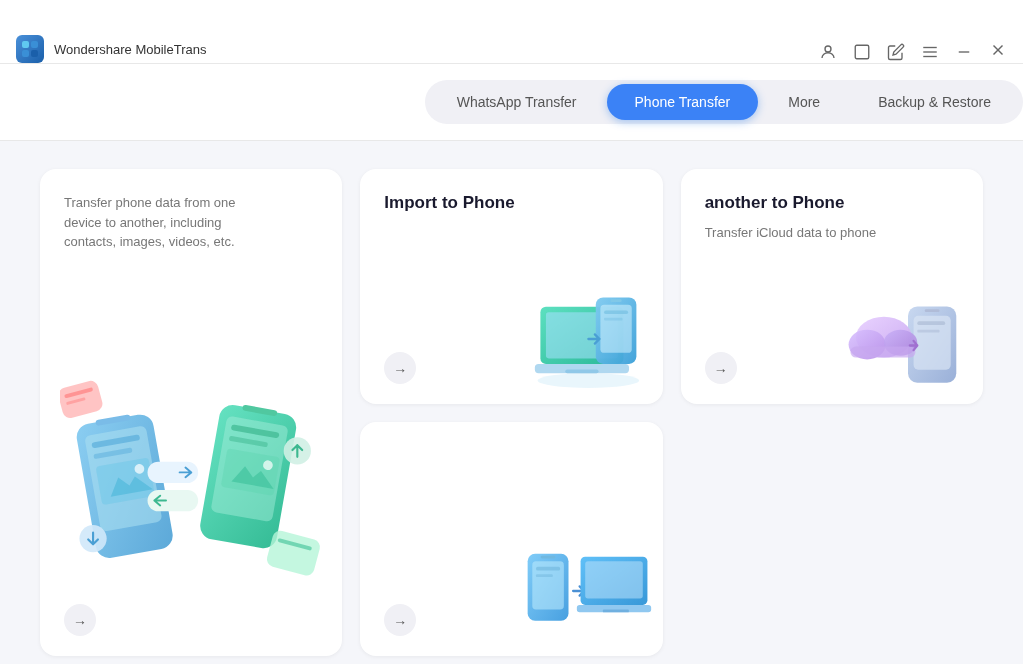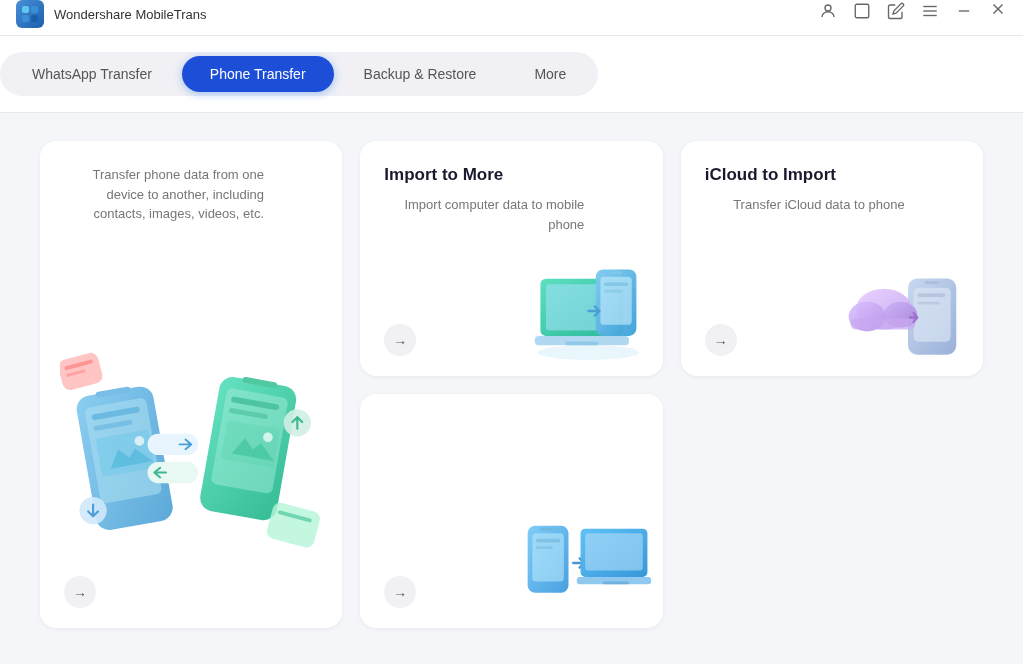--- a/index.html
+++ b/index.html
@@ -8,24 +8,24 @@
       background: #f5f6fa;
       width: 1023px;
       height: 664px;
       overflow: hidden;
       user-select: none;
     }
 
     
     .titlebar {
       display: flex;
-      align-items: flex-start;
+      align-items: flex-end;
       justify-content: space-between;
       background: #ffffff;
-      height: 36px;
+      height: 64px;
       padding: 0 16px;
       border-bottom: 1px solid #e8e8e8;
     }
     .titlebar-left {
       display: flex;
       align-items: center;
       gap: 10px;
     }
     .app-icon {
       width: 28px;
@@ -56,21 +56,21 @@
       display: flex;
       align-items: center;
     }
     .close-btn { color: #666; font-size: 16px; cursor: pointer; }
 
     
     .nav-area {
       background: #ffffff;
       padding: 16px 0 0 0;
       display: flex;
-      justify-content: flex-start;
+      justify-content: flex-end;
       gap: 0;
       border-bottom: 1px solid #e8e8e8;
     }
     .nav-tabs {
       display: flex;
       background: #f0f0f5;
       border-radius: 50px;
       padding: 4px;
       gap: 2px;
       margin-bottom: 16px;
@@ -79,21 +79,21 @@
       padding: 10px 28px;
       border-radius: 50px;
       font-size: 14px;
       font-weight: 500;
       color: #555;
       cursor: pointer;
       transition: all 0.2s;
       white-space: nowrap;
     }
     .nav-tab.active {
-      background: #1d4ed8;
+      background: #3b82f6;
       color: white;
       box-shadow: 0 2px 8px rgba(43, 125, 233, 0.4);
     }
 
     
     .main-content {
       padding: 28px 40px;
       display: grid;
       grid-template-columns: 1fr 1fr 1fr;
       grid-template-rows: 1fr 1fr;
@@ -122,21 +122,20 @@
       font-size: 17px;
       font-weight: 700;
       color: #1a1a2e;
       margin-bottom: 10px;
     }
     .card-desc {
       font-size: 13px;
       color: #777;
       line-height: 1.5;
       max-width: 200px;
-      text-align: right;
     }
 
     .arrow-btn {
       position: absolute;
       bottom: 20px;
       left: 24px;
       width: 32px;
       height: 32px;
       border-radius: 50%;
       background: #f0f0f5;
@@ -235,22 +234,22 @@
           <line x1="6" y1="6" x2="18" y2="18"></line>
       </svg>
     </span>
   </div>
 </div>
 
 <div class="nav-area">
   <div class="nav-tabs">
     <div class="nav-tab">WhatsApp Transfer</div>
     <div class="nav-tab active">Phone Transfer</div>
+    <div class="nav-tab">More</div>
     <div class="nav-tab">Backup &amp; Restore</div>
-    <div class="nav-tab">More</div>
   </div>
 </div>
 
 <div class="main-content">
 
   <div class="card card-large">
     <div class="card-desc">Transfer phone data from one device to another, including contacts, images, videos, etc.</div>
 
     <div class="illus-phone-to-phone">
       <svg viewBox="0 0 280 220" fill="none" xmlns="http://www.w3.org/2000/svg" width="100%" height="100%">
@@ -313,22 +312,21 @@
             <stop offset="100%" stop-color="#2ab890"></stop>
           </linearGradient>
         </defs>
       </svg>
     </div>
 
     <div class="arrow-btn">→</div>
   </div>
 
   <div class="card">
-    <div class="card-title">Import to More</div>
-    <div class="card-desc">Import computer data to mobile phone</div>
+    <div class="card-title">Import to Phone</div>
 
     <div class="illus-import">
       <svg viewBox="0 0 130 110" fill="none" xmlns="http://www.w3.org/2000/svg" width="100%" height="100%">
 
         <ellipse cx="60" cy="100" rx="55" ry="8" fill="#c8e8f8" opacity="0.4"></ellipse>
 
         <rect x="8" y="20" width="90" height="62" rx="6" fill="url(#laptopGrad)"></rect>
         <rect x="14" y="26" width="78" height="50" rx="3" fill="#a0e0f8" opacity="0.6"></rect>
 
         <rect x="2" y="82" width="102" height="10" rx="4" fill="#b0d8f0"></rect>
@@ -354,21 +352,21 @@
             <stop offset="100%" stop-color="#3a9fd8"></stop>
           </linearGradient>
         </defs>
       </svg>
     </div>
 
     <div class="arrow-btn">→</div>
   </div>
 
   <div class="card">
-    <div class="card-title">iCloud to Import</div>
+    <div class="card-title">another to Phone</div>
     <div class="card-desc">Transfer iCloud data to phone</div>
 
     <div class="illus-icloud">
       <svg viewBox="0 0 140 110" fill="none" xmlns="http://www.w3.org/2000/svg" width="100%" height="100%">
 
         <g transform="translate(70, 20)">
           <rect x="0" y="0" width="52" height="82" rx="10" fill="url(#phoneGrey)"></rect>
           <rect x="6" y="10" width="40" height="58" rx="5" fill="#d8e4f4" opacity="0.7"></rect>
           <rect x="18" y="3" width="16" height="3" rx="1.5" fill="#b0bcd8"></rect>
           <rect x="10" y="16" width="30" height="4" rx="2" fill="#a0b0cc" opacity="0.5"></rect>

